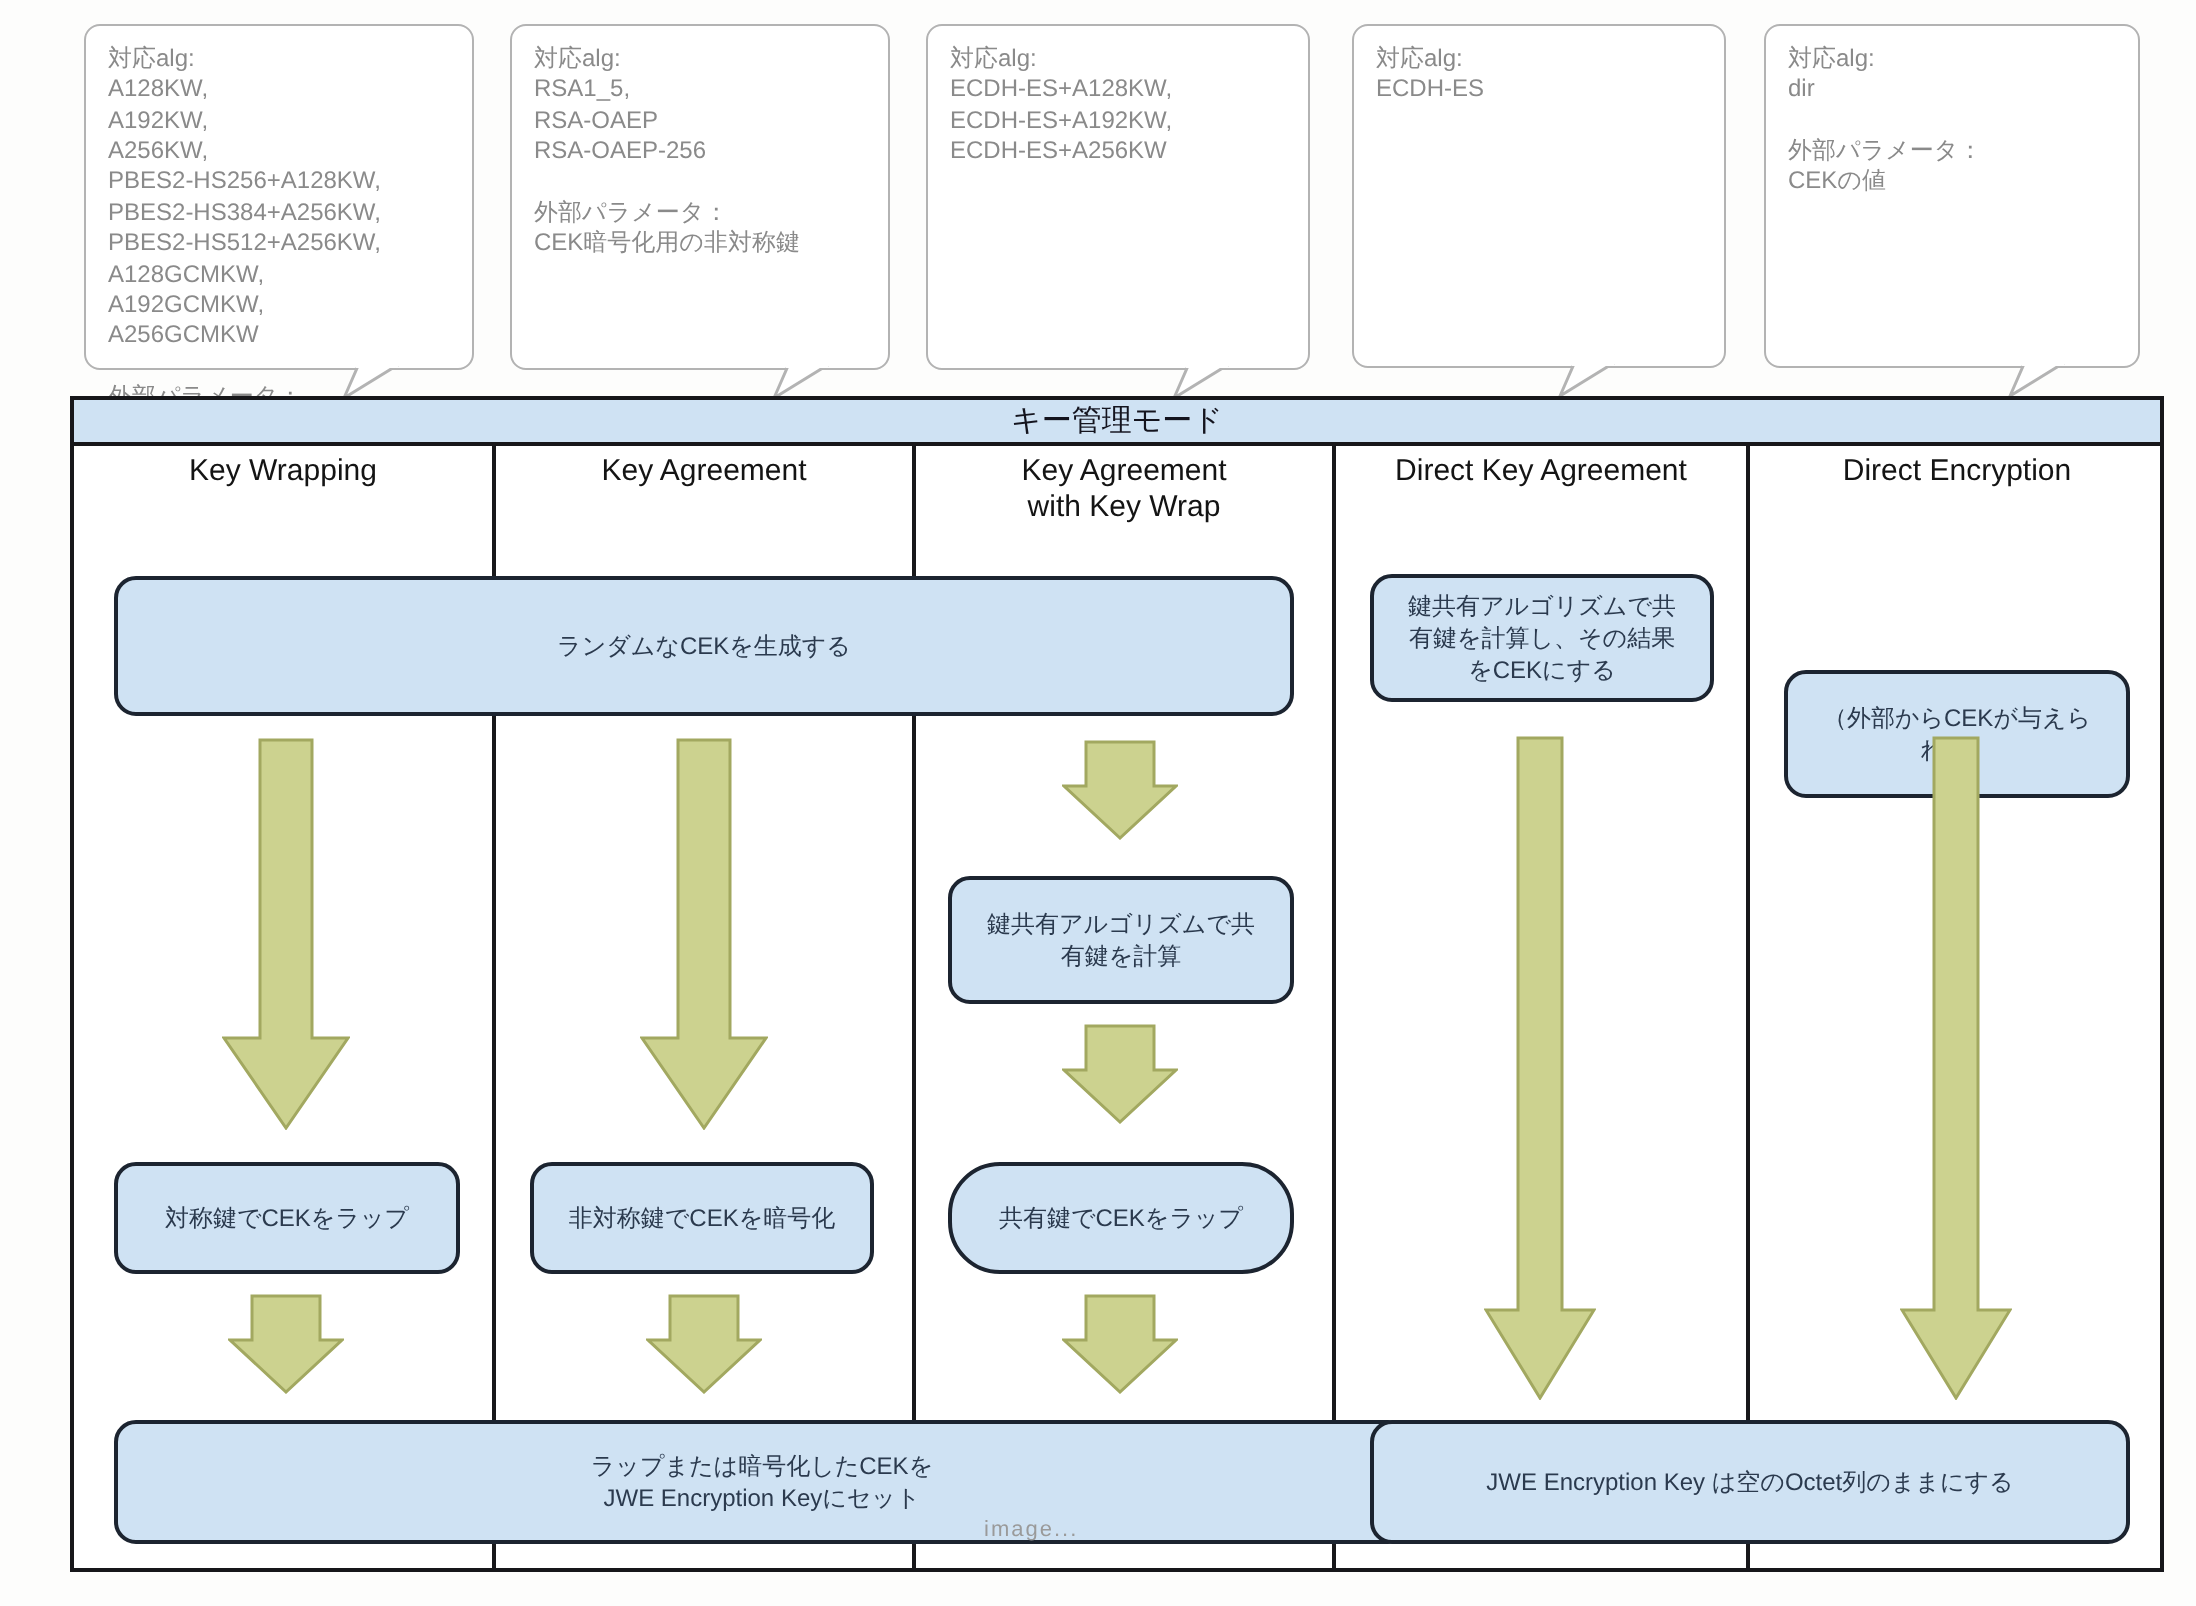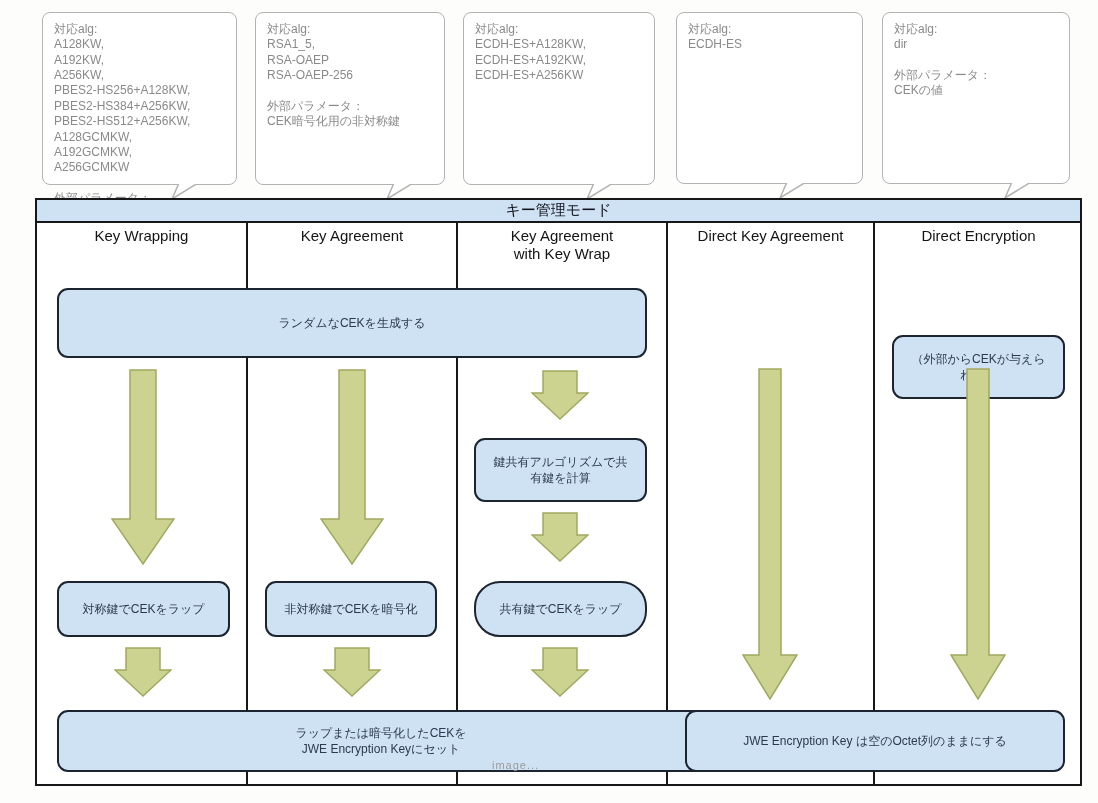--- a/index.html
+++ b/index.html
@@ -138,20 +138,21 @@
     <div class="vsep" style="left:836px;"></div>
 
     <div class="col-header" style="left:0px;width:209px;">Key Wrapping</div>
     <div class="col-header" style="left:211px;width:208px;">Key Agreement</div>
     <div class="col-header" style="left:631px;width:205px;">Direct Key Agreement</div>
     <div class="col-header" style="left:421px;width:208px;">Key Agreement
 with Key Wrap</div>
     <div class="col-header" style="left:838px;width:207px;">Direct Encryption</div>
 
     <div class="fbox" style="left:20px;top:88px;width:590px;height:70px;font-size:12px;text-align:right;">ランダムなCEKを生成する</div>
+    <div class="fbox" style="left:648px;top:87px;width:172px;height:64px;">鍵共有アルゴリズムで共有鍵を計算し、その結果をCEKにする</div>
     <div class="fbox" style="left:855px;top:87px;width:173px;height:64px;margin-top:48px;">（外部からCEKが与えられる）</div>
 
     <div class="arrow" style="left:74px;top:169px;">
       <svg width="64" height="196" viewBox="0 0 64 196">
           <polygon points="19,1 45,1 45,150 63,150 32,195 1,150 19,150" fill="#ccd28f" stroke="#a2a860" stroke-width="1.5"></polygon>
         </svg>
     </div>
     <div class="arrow" style="left:283px;top:169px;">
       <svg width="64" height="196" viewBox="0 0 64 196">
           <polygon points="19,1 45,1 45,150 63,150 32,195 1,150 19,150" fill="#ccd28f" stroke="#a2a860" stroke-width="1.5"></polygon>

